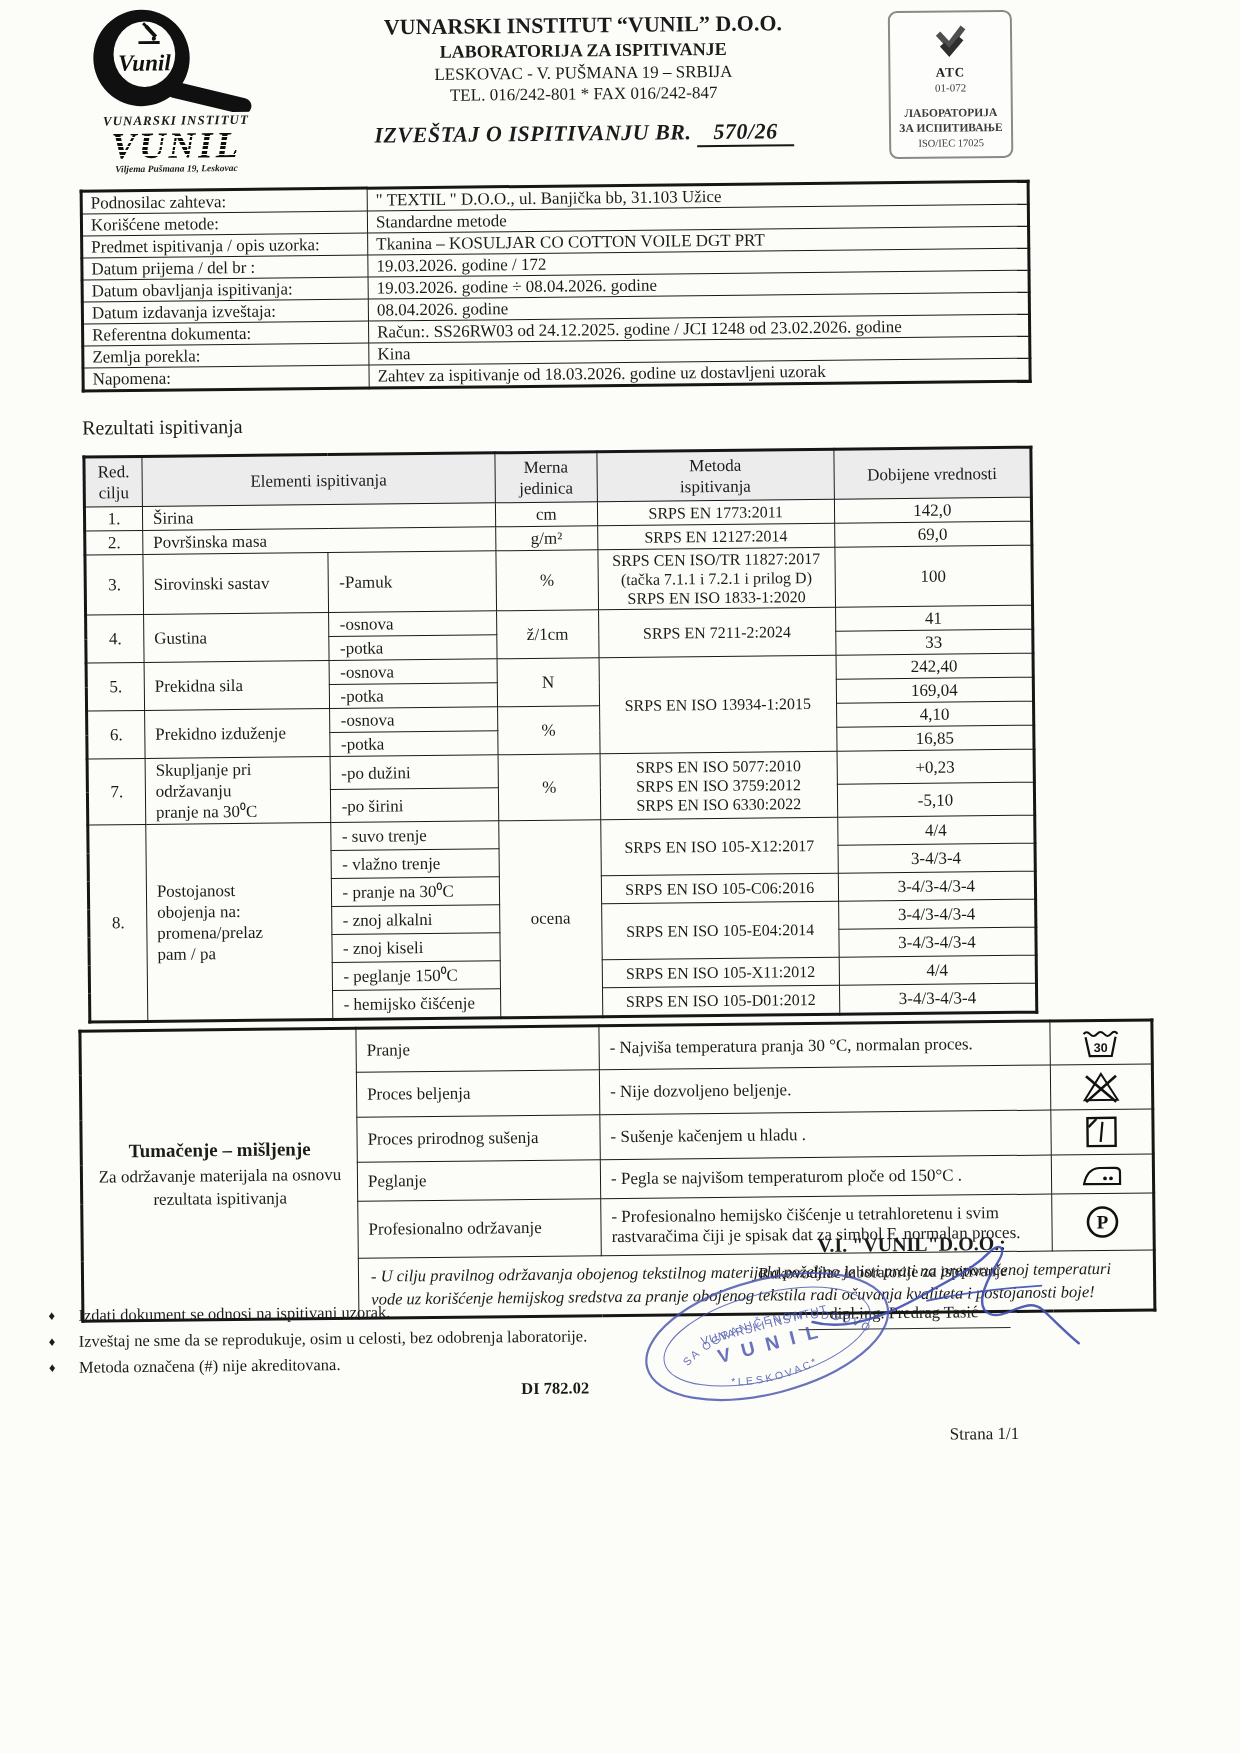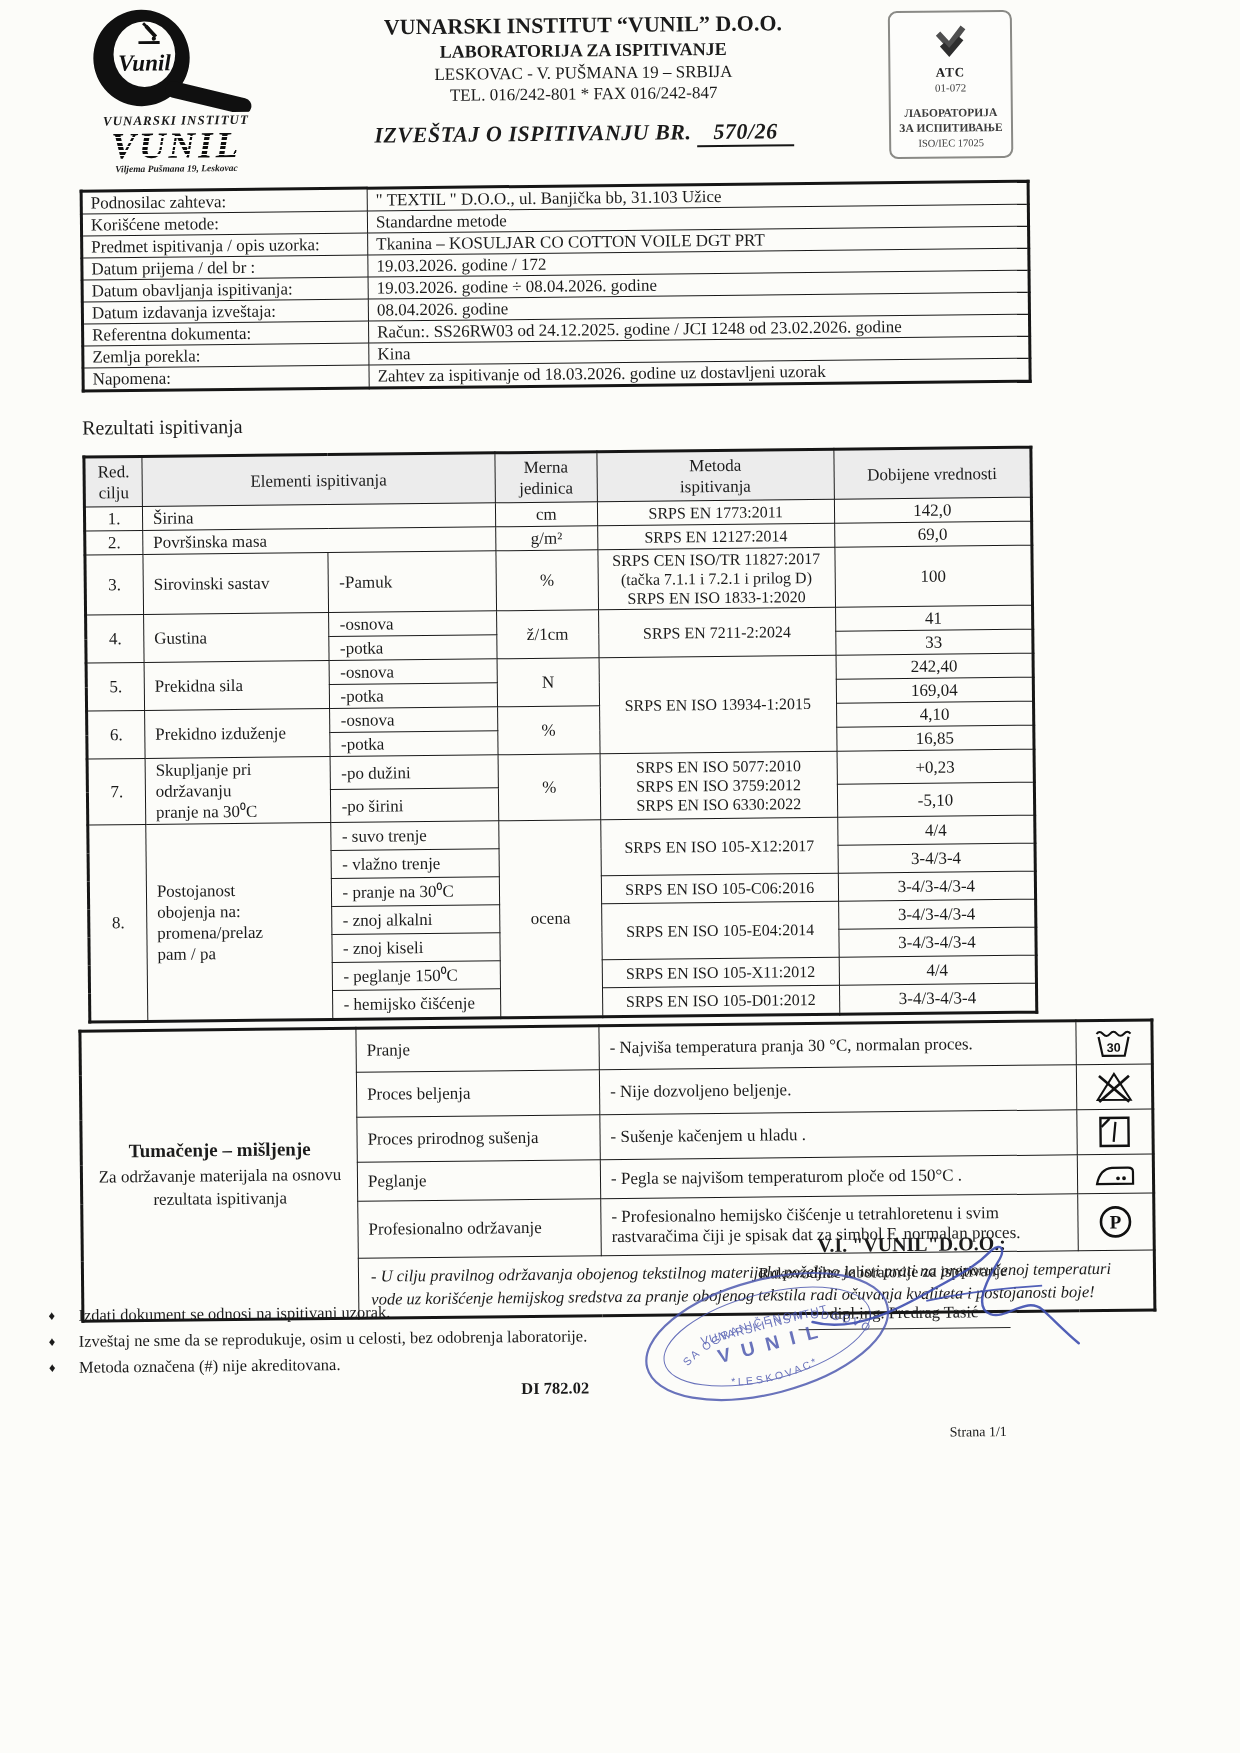--- a/index.html
+++ b/index.html
@@ -46,38 +46,38 @@
   .rt td.method{font-size:16px;line-height:19px;}
   .rt td.r8s{line-height:25px;}
 
   
   .it{margin:6px 0 0 75px;width:1075px;border:3px solid #161616;}
   .it td{border:1px solid #1a1a1a;font-size:17px;padding:8px 10px;}
   .it td.leftcell{width:250px;text-align:center;padding:6px 12px;}
   .it .lt{font-weight:bold;font-size:19px;margin-bottom:4px;}
   .it .ls{font-size:17px;line-height:1.35;}
   .it td.cat{width:222px;}
-  .it td.icon{width:62px;text-align:center;padding:4px 6px;}
+  .it td.icon{width:62px;text-align:center;padding:4px 19px;}
   .it td.note{font-style:italic;font-size:16.5px;line-height:1.4;padding:6px 12px;}
   .sym{display:inline-block;vertical-align:middle;}
 
   
   .f-company{position:absolute;left:778px;top:1236px;width:256px;text-align:center;
              font-weight:bold;font-size:20px;z-index:1;}
   .f-role{position:absolute;left:742px;top:1266px;width:270px;text-align:center;font-size:16px;z-index:1;}
   .f-signer{position:absolute;left:790px;top:1306px;width:215px;text-align:center;font-size:16.5px;z-index:1;}
   .f-line{position:absolute;left:792px;top:1331px;width:212px;border-top:1.6px solid #2a2a2a;z-index:1;}
   .stamp{position:absolute;left:628px;top:1272px;z-index:2;transform:rotate(-14deg);opacity:.82;}
   .signature{position:absolute;left:800px;top:1240px;z-index:3;opacity:.9;}
   .f-bullets{position:absolute;left:42px;top:1300px;font-size:16.5px;z-index:1;}
   .f-bullets .row{margin-bottom:6px;}
   .f-bullets .dia{display:inline-block;width:30px;font-size:13px;vertical-align:1px;}
   .f-code{position:absolute;left:468px;top:1378px;width:160px;text-align:center;
           font-weight:bold;font-size:16.5px;}
-  .f-page{position:absolute;left:942px;top:1428px;font-size:14px;}
+  .f-page{position:absolute;left:942px;top:1428px;font-size:17px;}
 </style>
 </head>
 <body>
 
 <div class="page">
 <div class="doc">
 
   <div class="header">
 
     <div class="logo-block">

